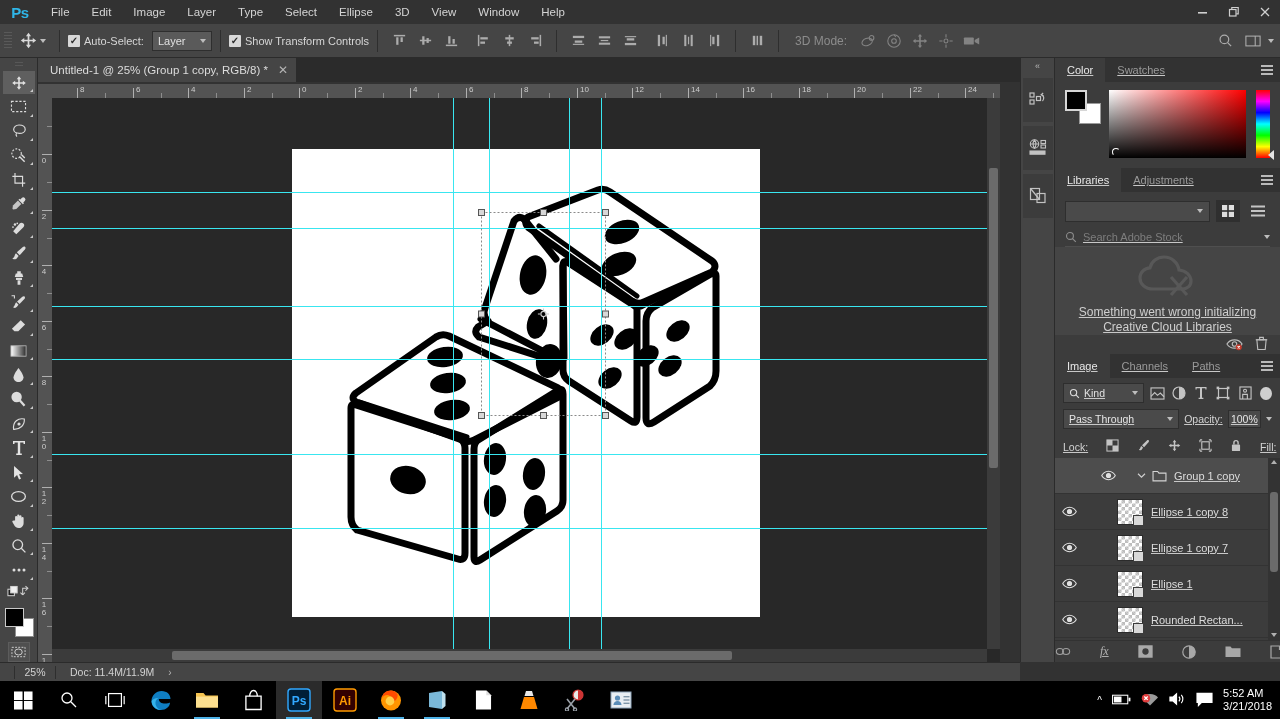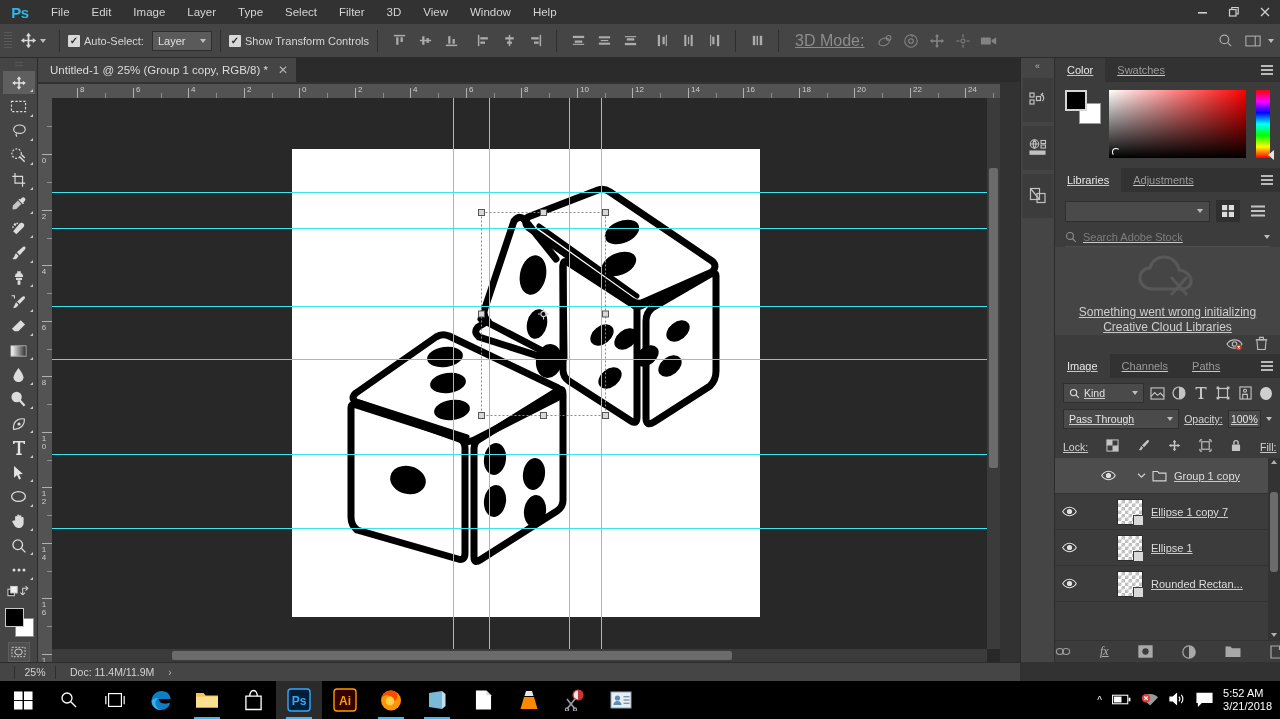--- a/index.html
+++ b/index.html
@@ -50,21 +50,21 @@
   .cb { width:12px; height:12px; background:#d8d8d8; border-radius:1px;
         display:flex; align-items:center; justify-content:center; }
   .cb:after{ content:"✓"; color:#2b2b2b; font-size:10px; line-height:10px; font-weight:bold;}
   .opt-label { font-size:11px; color:#d6d6d6; margin-left:4px; }
   .sel-box {
     height:20px; min-width:60px; background:#5a5a5a; border:1px solid #2e2e2e;
     display:flex; align-items:center; justify-content:space-between;
     padding:0 5px; margin-left:8px; font-size:11px; color:#e0e0e0;
   }
   .align-btn { width:26px; height:24px; display:flex; align-items:center; justify-content:center; opacity:.75; }
-  .mode3d { font-size:16px; color:#8c8c8c; margin:10px 8px;text-decoration:underline; }
+  .mode3d { font-size:12px; color:#8c8c8c; margin:10px 8px; }
   .opt-right { margin-left:auto; display:flex; align-items:center; padding-right:6px; gap:2px; }
 
   
   .tabstrip {
     position:absolute; left:38px; top:58px; width:982px; height:24px;
     background:#2b2b2b; display:flex; align-items:flex-end;
   }
   .doctab {
     height:24px; background:#454545; display:flex; align-items:center;
     padding:0 8px 0 12px; font-size:11.5px; color:#dcdcdc; gap:10px;
@@ -260,21 +260,21 @@
 <div class="app">
 
   <div class="menubar">
     <div class="ps-logo">Ps</div>
     <div class="menu-item">File</div>
     <div class="menu-item">Edit</div>
     <div class="menu-item">Image</div>
     <div class="menu-item">Layer</div>
     <div class="menu-item">Type</div>
     <div class="menu-item">Select</div>
-    <div class="menu-item">Filter</div>
+    <div class="menu-item">Ellipse</div>
     <div class="menu-item">3D</div>
     <div class="menu-item">View</div>
     <div class="menu-item">Window</div>
     <div class="menu-item">Help</div>
 
     <div class="winctl">
       <div class="winbtn">
         <svg width="11" height="11" viewBox="0 0 11 11">
             <rect x="1" y="5" width="9" height="1.6" fill="#cfcfcf"></rect>
           </svg>
@@ -1085,20 +1085,33 @@
           <div class="lr-indent"></div>
           <svg width="9" height="7" viewBox="0 0 10 8" style="margin-right:6px;" fill="none" stroke="#d0d0d0" stroke-width="1.3">
               <polyline points="1,2 5,6 9,2"></polyline>
             </svg>
           <svg class="folder-ico" viewBox="0 0 16 13" fill="none" stroke="#d4d4d4" stroke-width="1.2">
             <path d="M1 11.8 V1.6 H6 L7.4 3.4 H15 V11.8 Z"></path>
           </svg>
           <span class="lr-name">Group 1 copy</span>
         </div>
 
+        <div class="layer-row">
+          <div class="eye-cell">
+            <svg width="15" height="11" viewBox="0 0 16 11" fill="none" stroke="#e0e0e0" stroke-width="1.1">
+              <path d="M8 1 C4 1 1.4 4 0.8 5.5 C1.4 7 4 10 8 10 C12 10 14.6 7 15.2 5.5 C14.6 4 12 1 8 1 Z"></path>
+              <circle cx="8" cy="5.5" r="2.2" fill="#e0e0e0"></circle>
+            </svg>
+          </div>
+          <div style="width:34px"></div>
+          <div class="lr-thumb">
+            <div class="lr-mini"></div>
+          </div>
+          <span class="lr-name">Ellipse 1 copy 8</span>
+        </div>
 
         <div class="layer-row">
           <div class="eye-cell">
             <svg width="15" height="11" viewBox="0 0 16 11" fill="none" stroke="#e0e0e0" stroke-width="1.1">
               <path d="M8 1 C4 1 1.4 4 0.8 5.5 C1.4 7 4 10 8 10 C12 10 14.6 7 15.2 5.5 C14.6 4 12 1 8 1 Z"></path>
               <circle cx="8" cy="5.5" r="2.2" fill="#e0e0e0"></circle>
             </svg>
           </div>
           <div style="width:34px"></div>
           <div class="lr-thumb">

